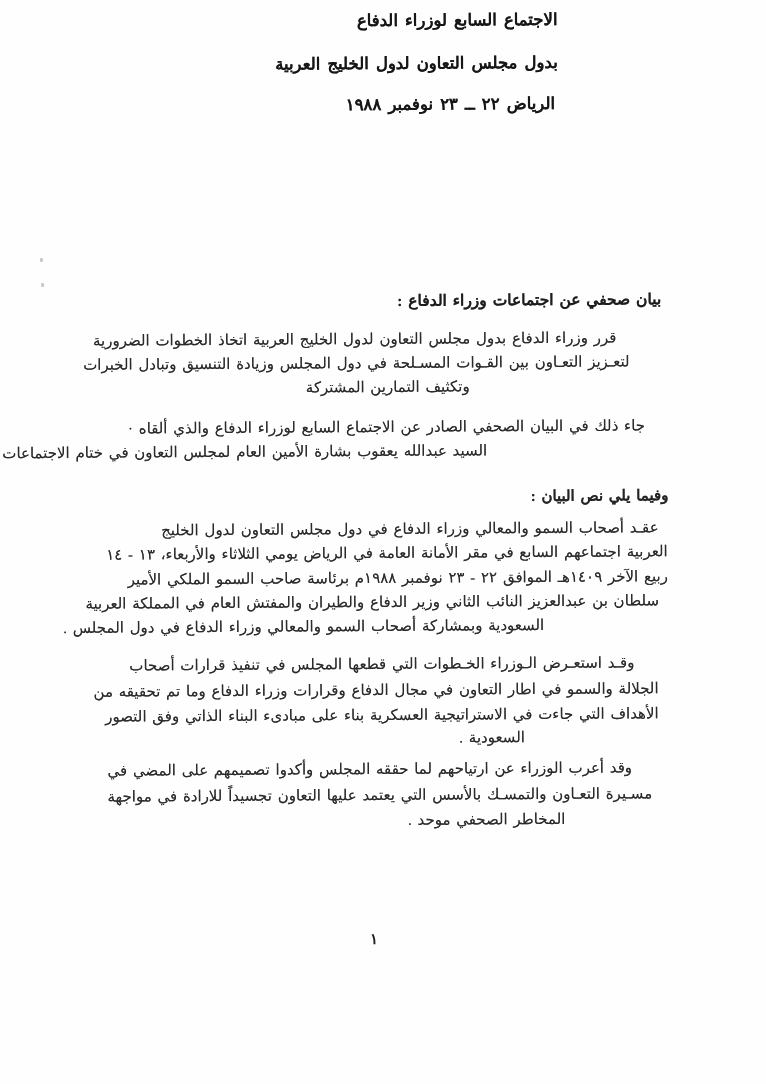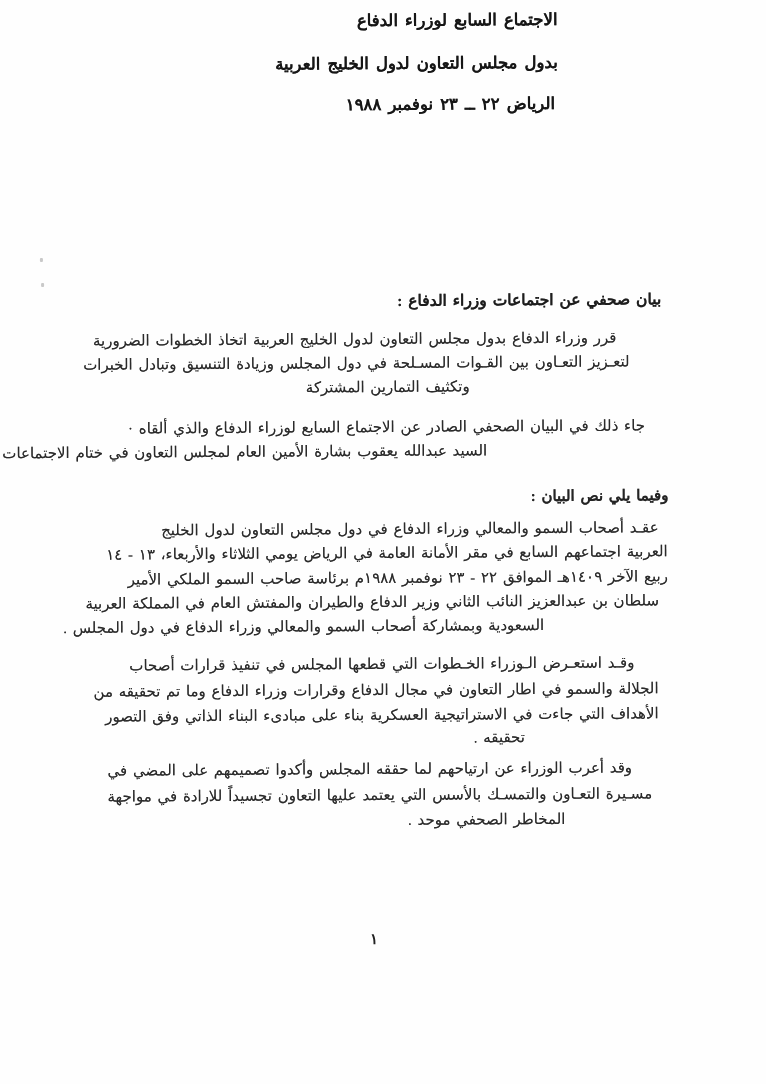--- a/index.html
+++ b/index.html
@@ -95,21 +95,21 @@
 
     <div class="ln" style="top:519px; right:108px;">عقـد أصحاب السمو والمعالي وزراء الدفاع في دول مجلس التعاون لدول الخليج</div>
     <div class="ln" style="top:543px; right:99px;">العربية اجتماعهم السابع في مقر الأمانة العامة في الرياض يومي الثلاثاء والأربعاء، ١٣ - ١٤</div>
     <div class="ln" style="top:568px; right:99px;">ربيع الآخر ١٤٠٩هـ الموافق ٢٢ - ٢٣ نوفمبر ١٩٨٨م برئاسة صاحب السمو الملكي الأمير</div>
     <div class="ln" style="top:592px; right:108px;">سلطان بن عبدالعزيز النائب الثاني وزير الدفاع والطيران والمفتش العام في المملكة العربية</div>
     <div class="ln" style="top:616px; right:223px;">السعودية وبمشاركة أصحاب السمو والمعالي وزراء الدفاع في دول المجلس .</div>
 
     <div class="ln" style="top:654px; right:133px;">وقـد استعـرض الـوزراء الخـطوات التي قطعها المجلس في تنفيذ قرارات أصحاب</div>
     <div class="ln" style="top:680px; right:109px;">الجلالة والسمو في اطار التعاون في مجال الدفاع وقرارات وزراء الدفاع وما تم تحقيقه من</div>
     <div class="ln" style="top:705px; right:109px;">الأهداف التي جاءت في الاستراتيجية العسكرية بناء على مبادىء البناء الذاتي وفق التصور</div>
-    <div class="ln" style="top:728px; right:243px;">تحقيقه .</div>
+    <div class="ln" style="top:728px; right:243px;">السعودية .</div>
 
     <div class="ln" style="top:759px; right:136px;">وقد أعرب الوزراء عن ارتياحهم لما حققه المجلس وأكدوا تصميمهم على المضي في</div>
     <div class="ln" style="top:785px; right:116px;">مسـيرة التعـاون والتمسـك بالأسس التي يعتمد عليها التعاون تجسيداً للارادة في مواجهة</div>
     <div class="ln" style="top:810px; right:203px;">المخاطر الصحفي موحد .</div>
 
     <div class="pgnum" style="top:930px; left:367px;">١</div>
 
   </div>
 </div>
 

